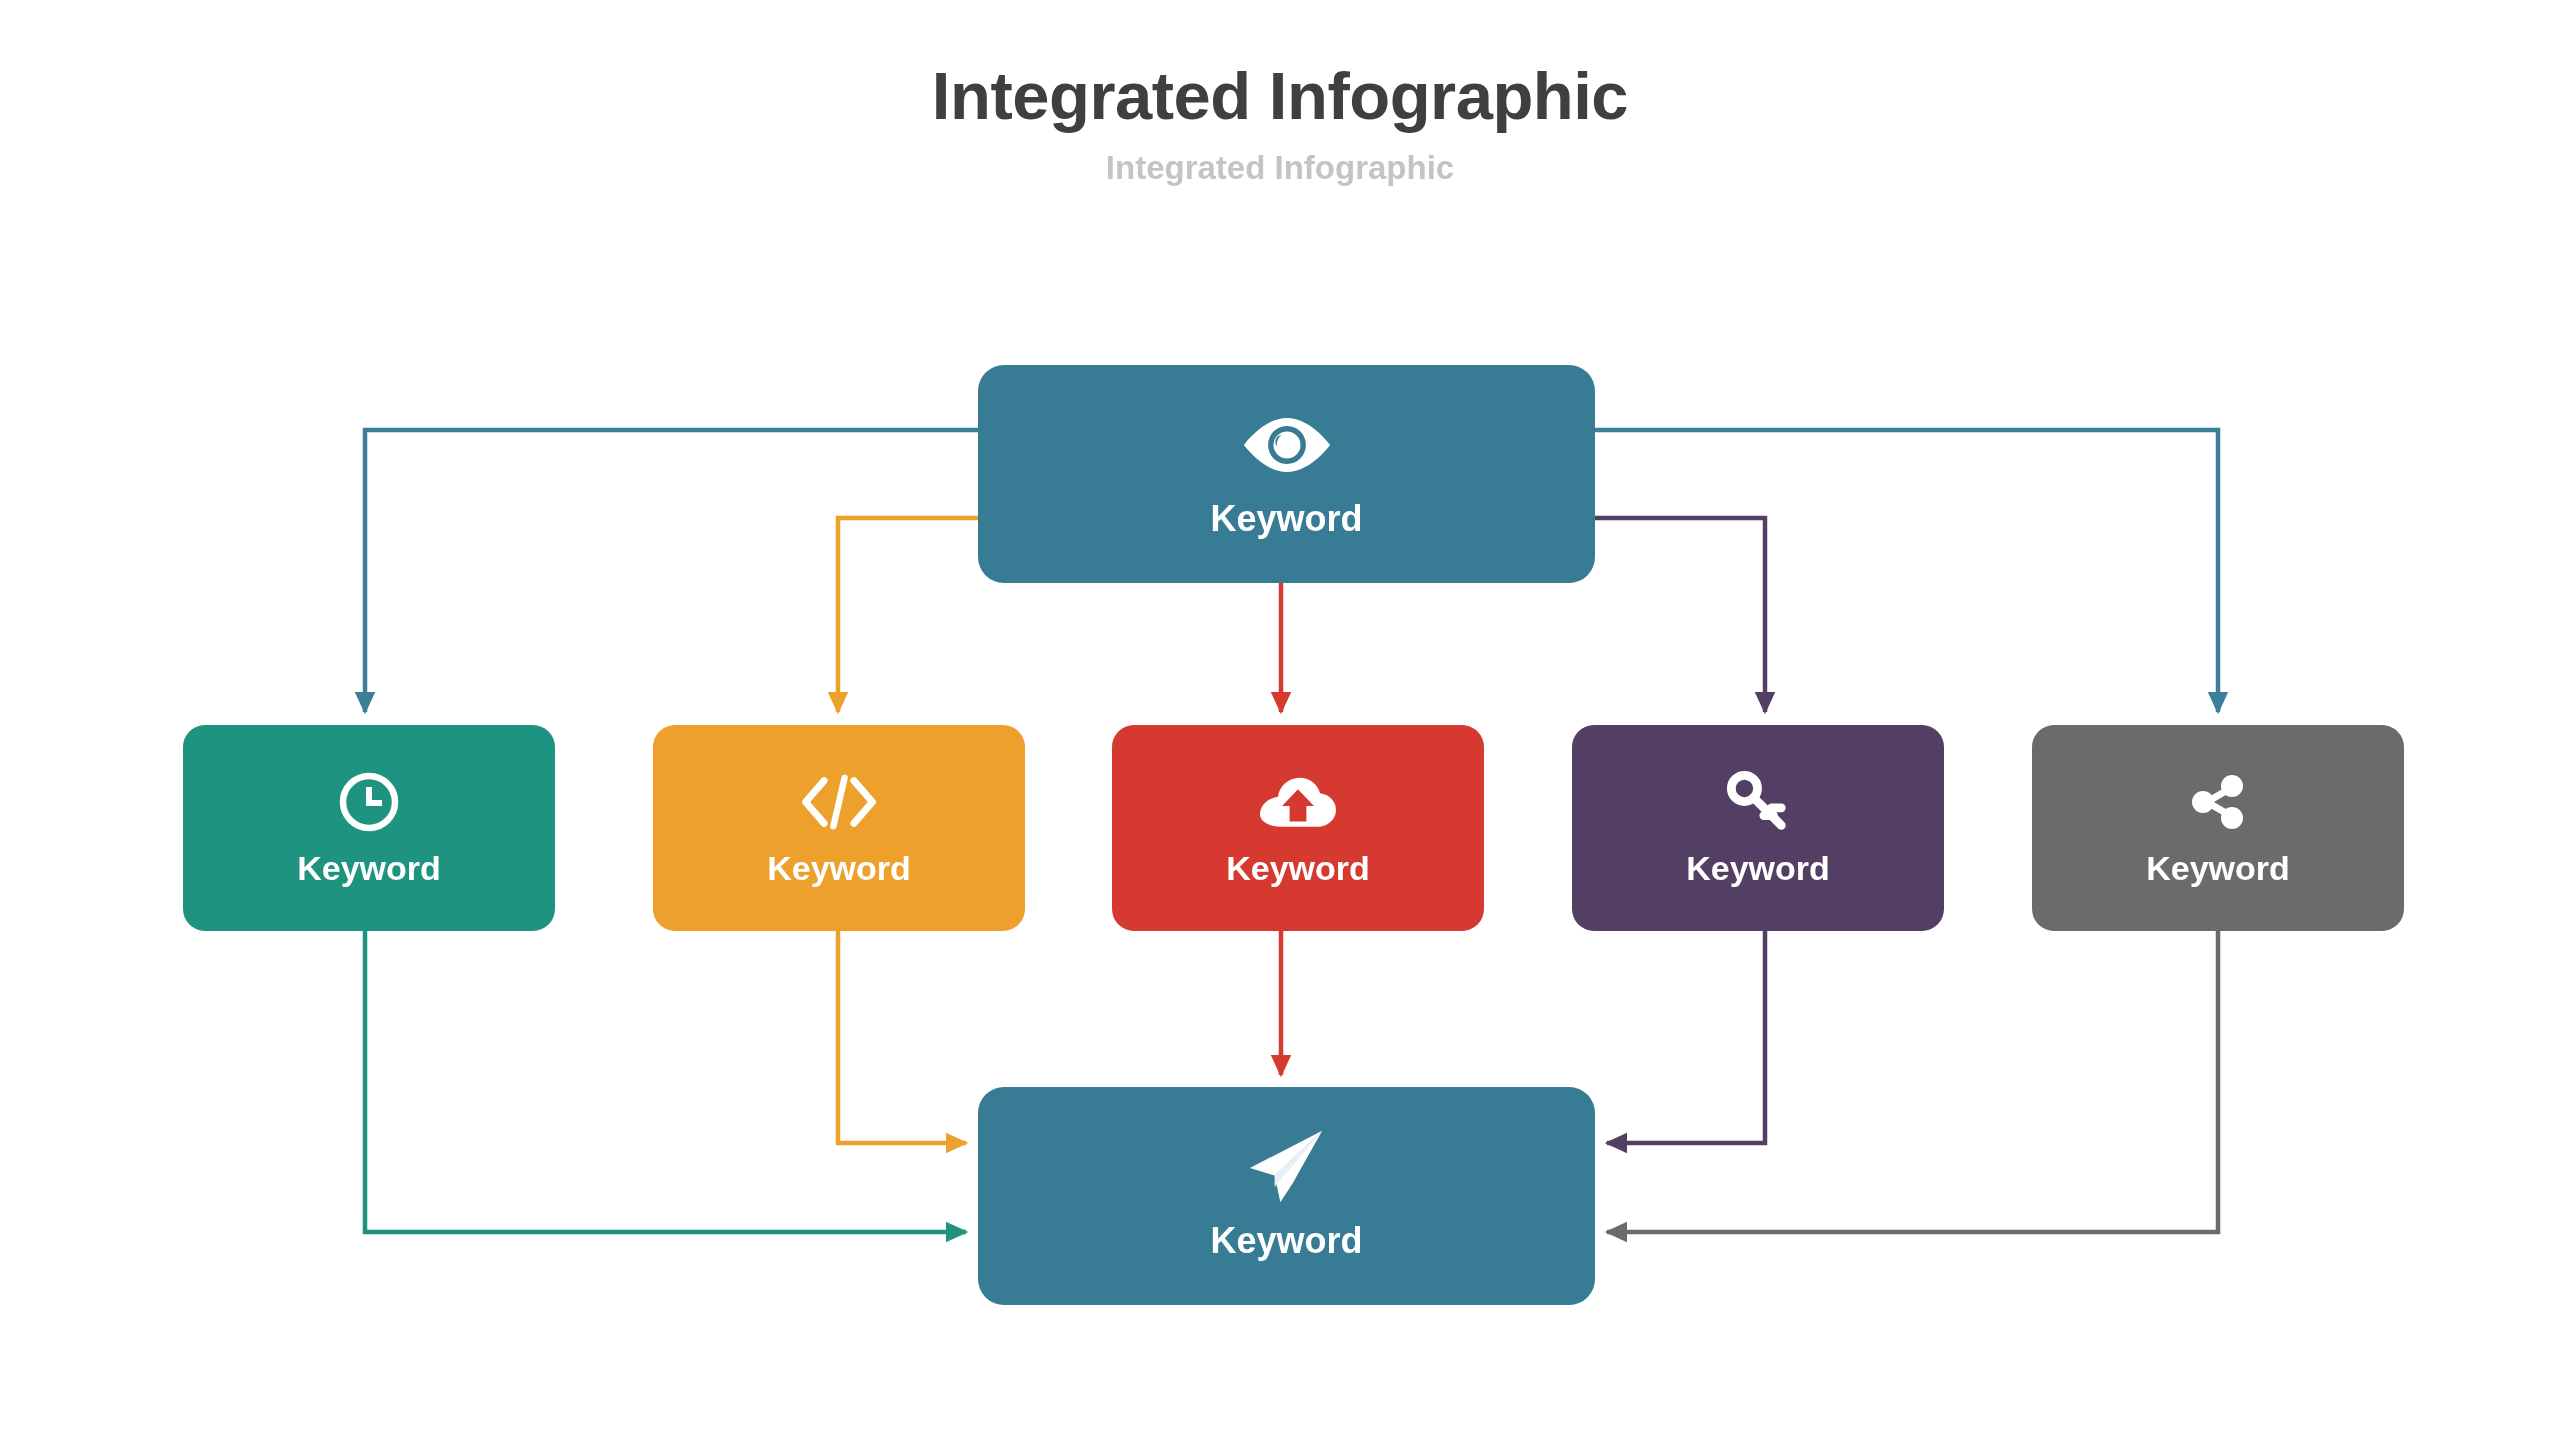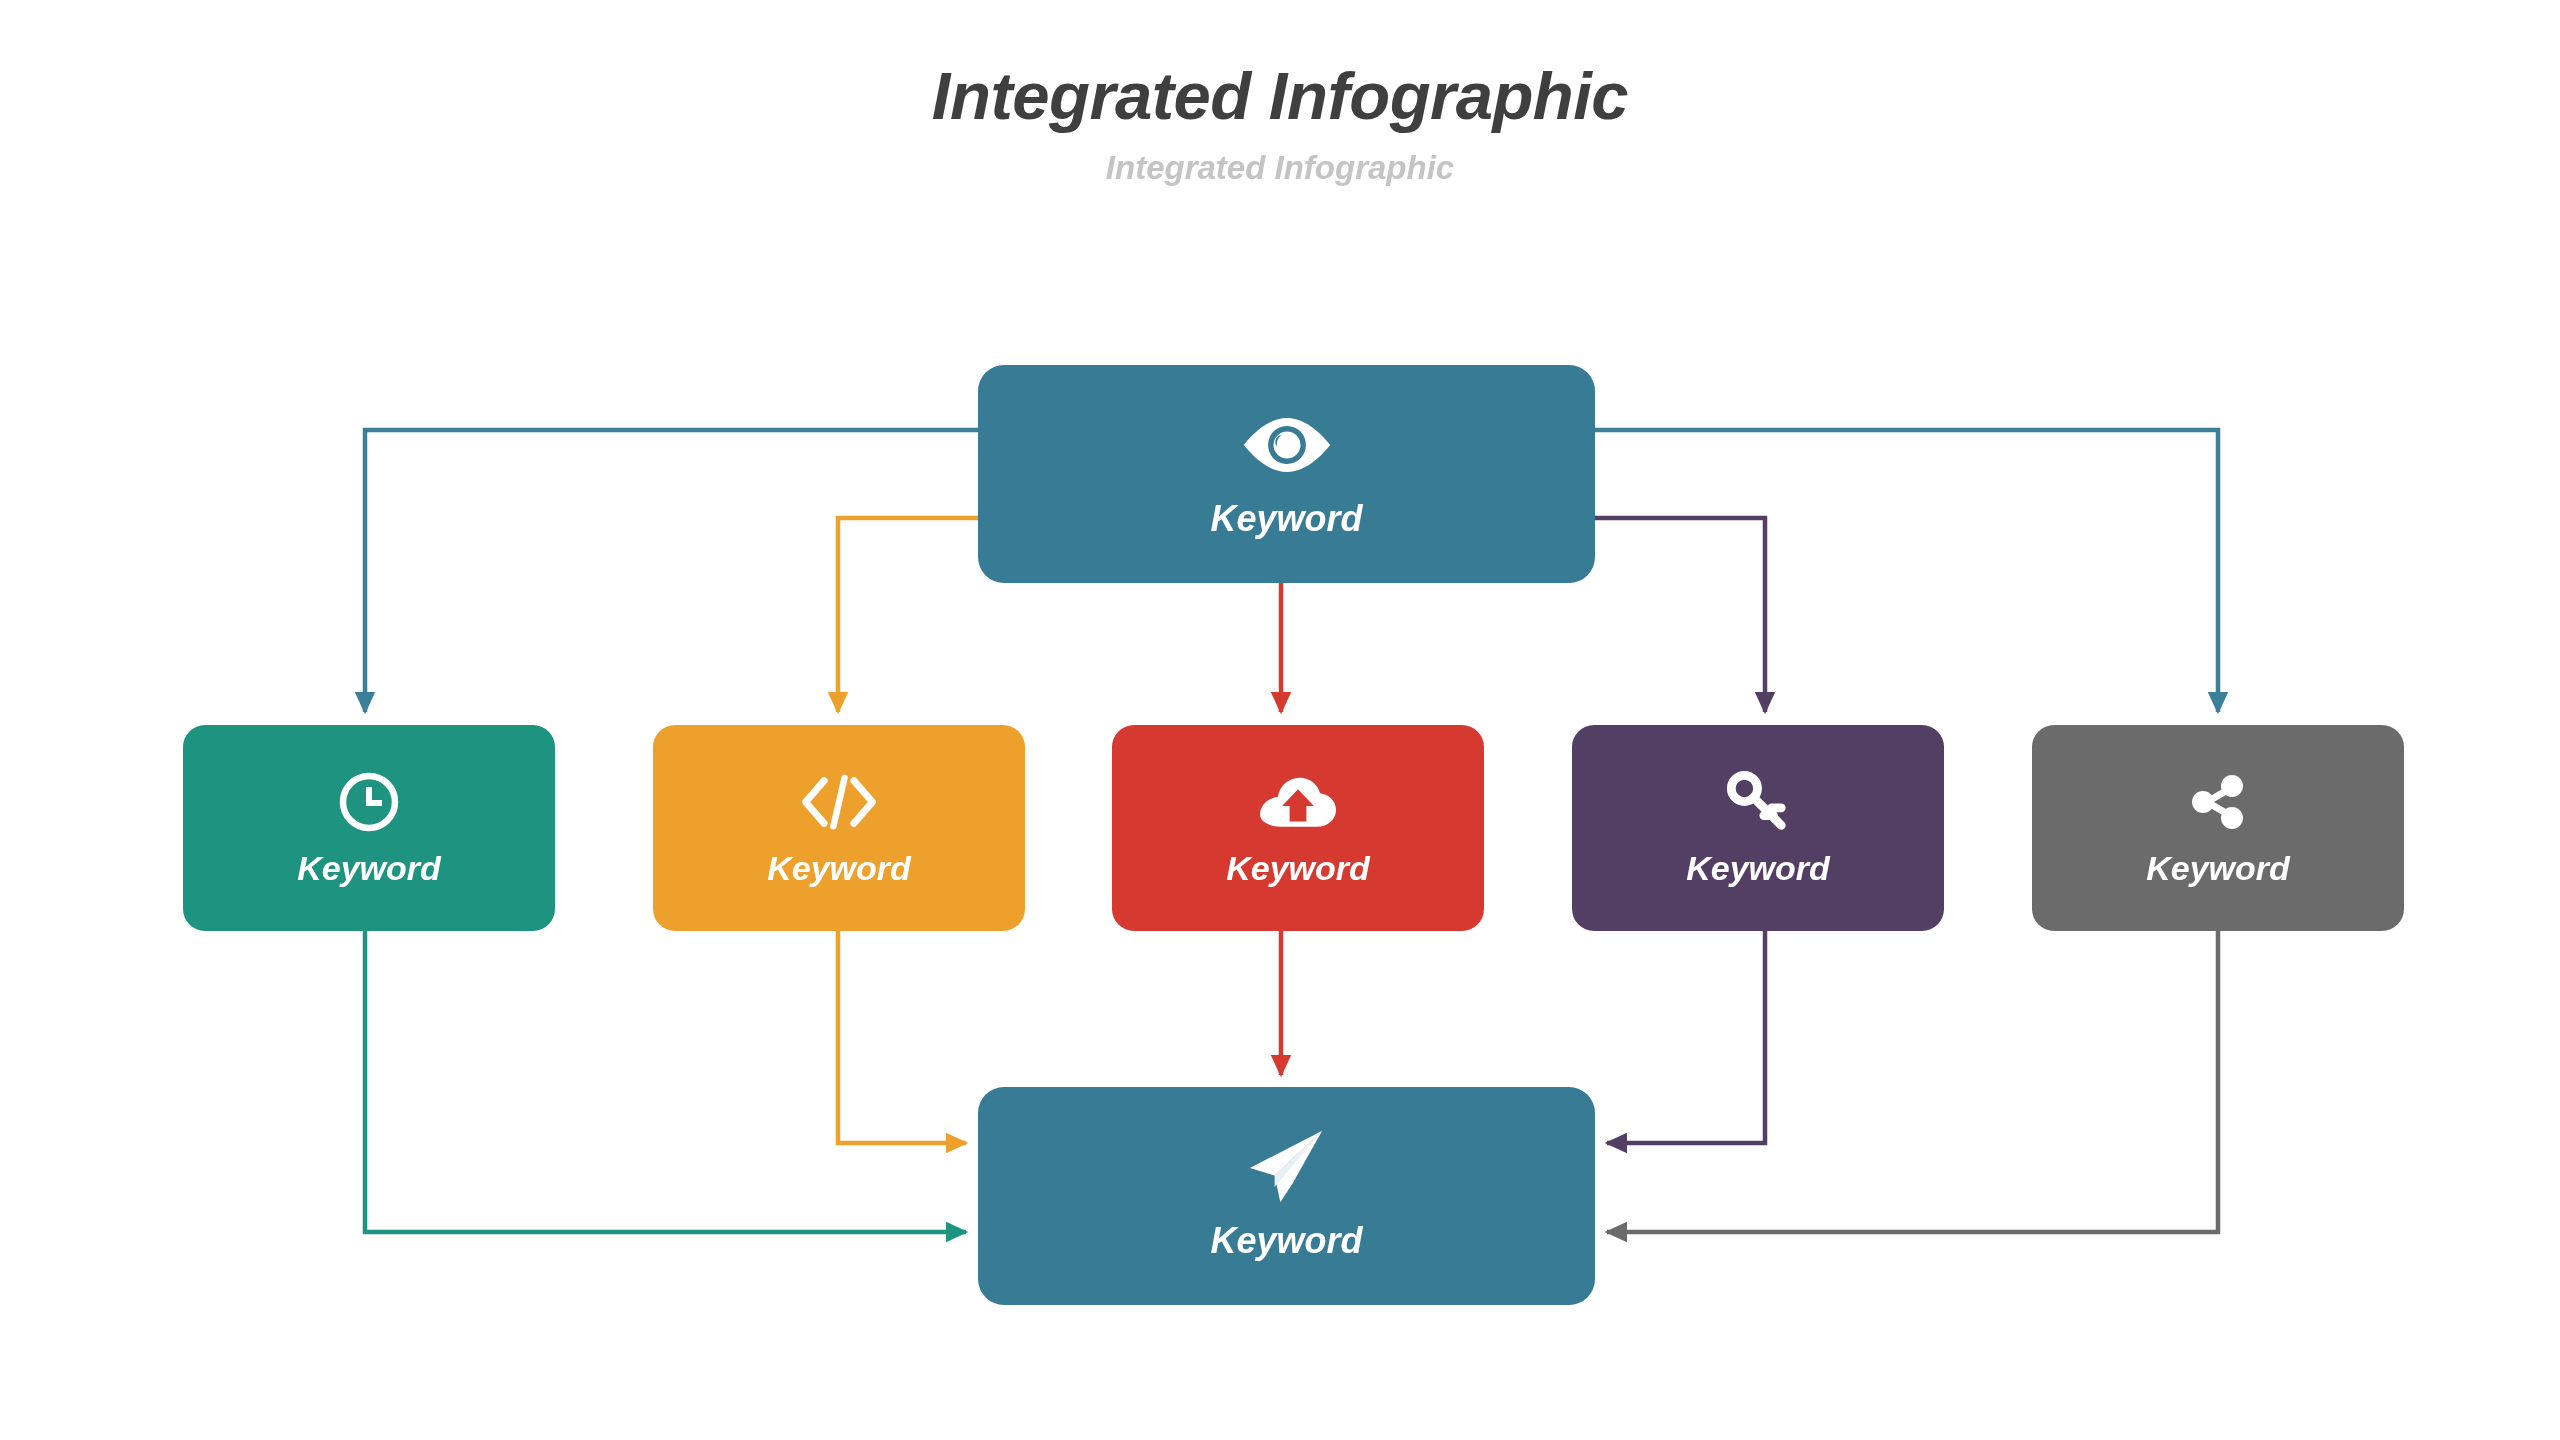--- a/index.html
+++ b/index.html
@@ -12,21 +12,20 @@
     height: 1440px;
     font-family: "Liberation Sans", sans-serif;
     overflow: hidden;
     position: relative;
   }
   #stage {
     position: relative;
     width: 2560px;
     height: 1440px;
     background: #ffffff;
-    font-style: italic;
   }
 
   
   #header {
     position: absolute;
     top: 0;
     left: 0;
     width: 2560px;
     text-align: center;
     padding-top: 62px;

